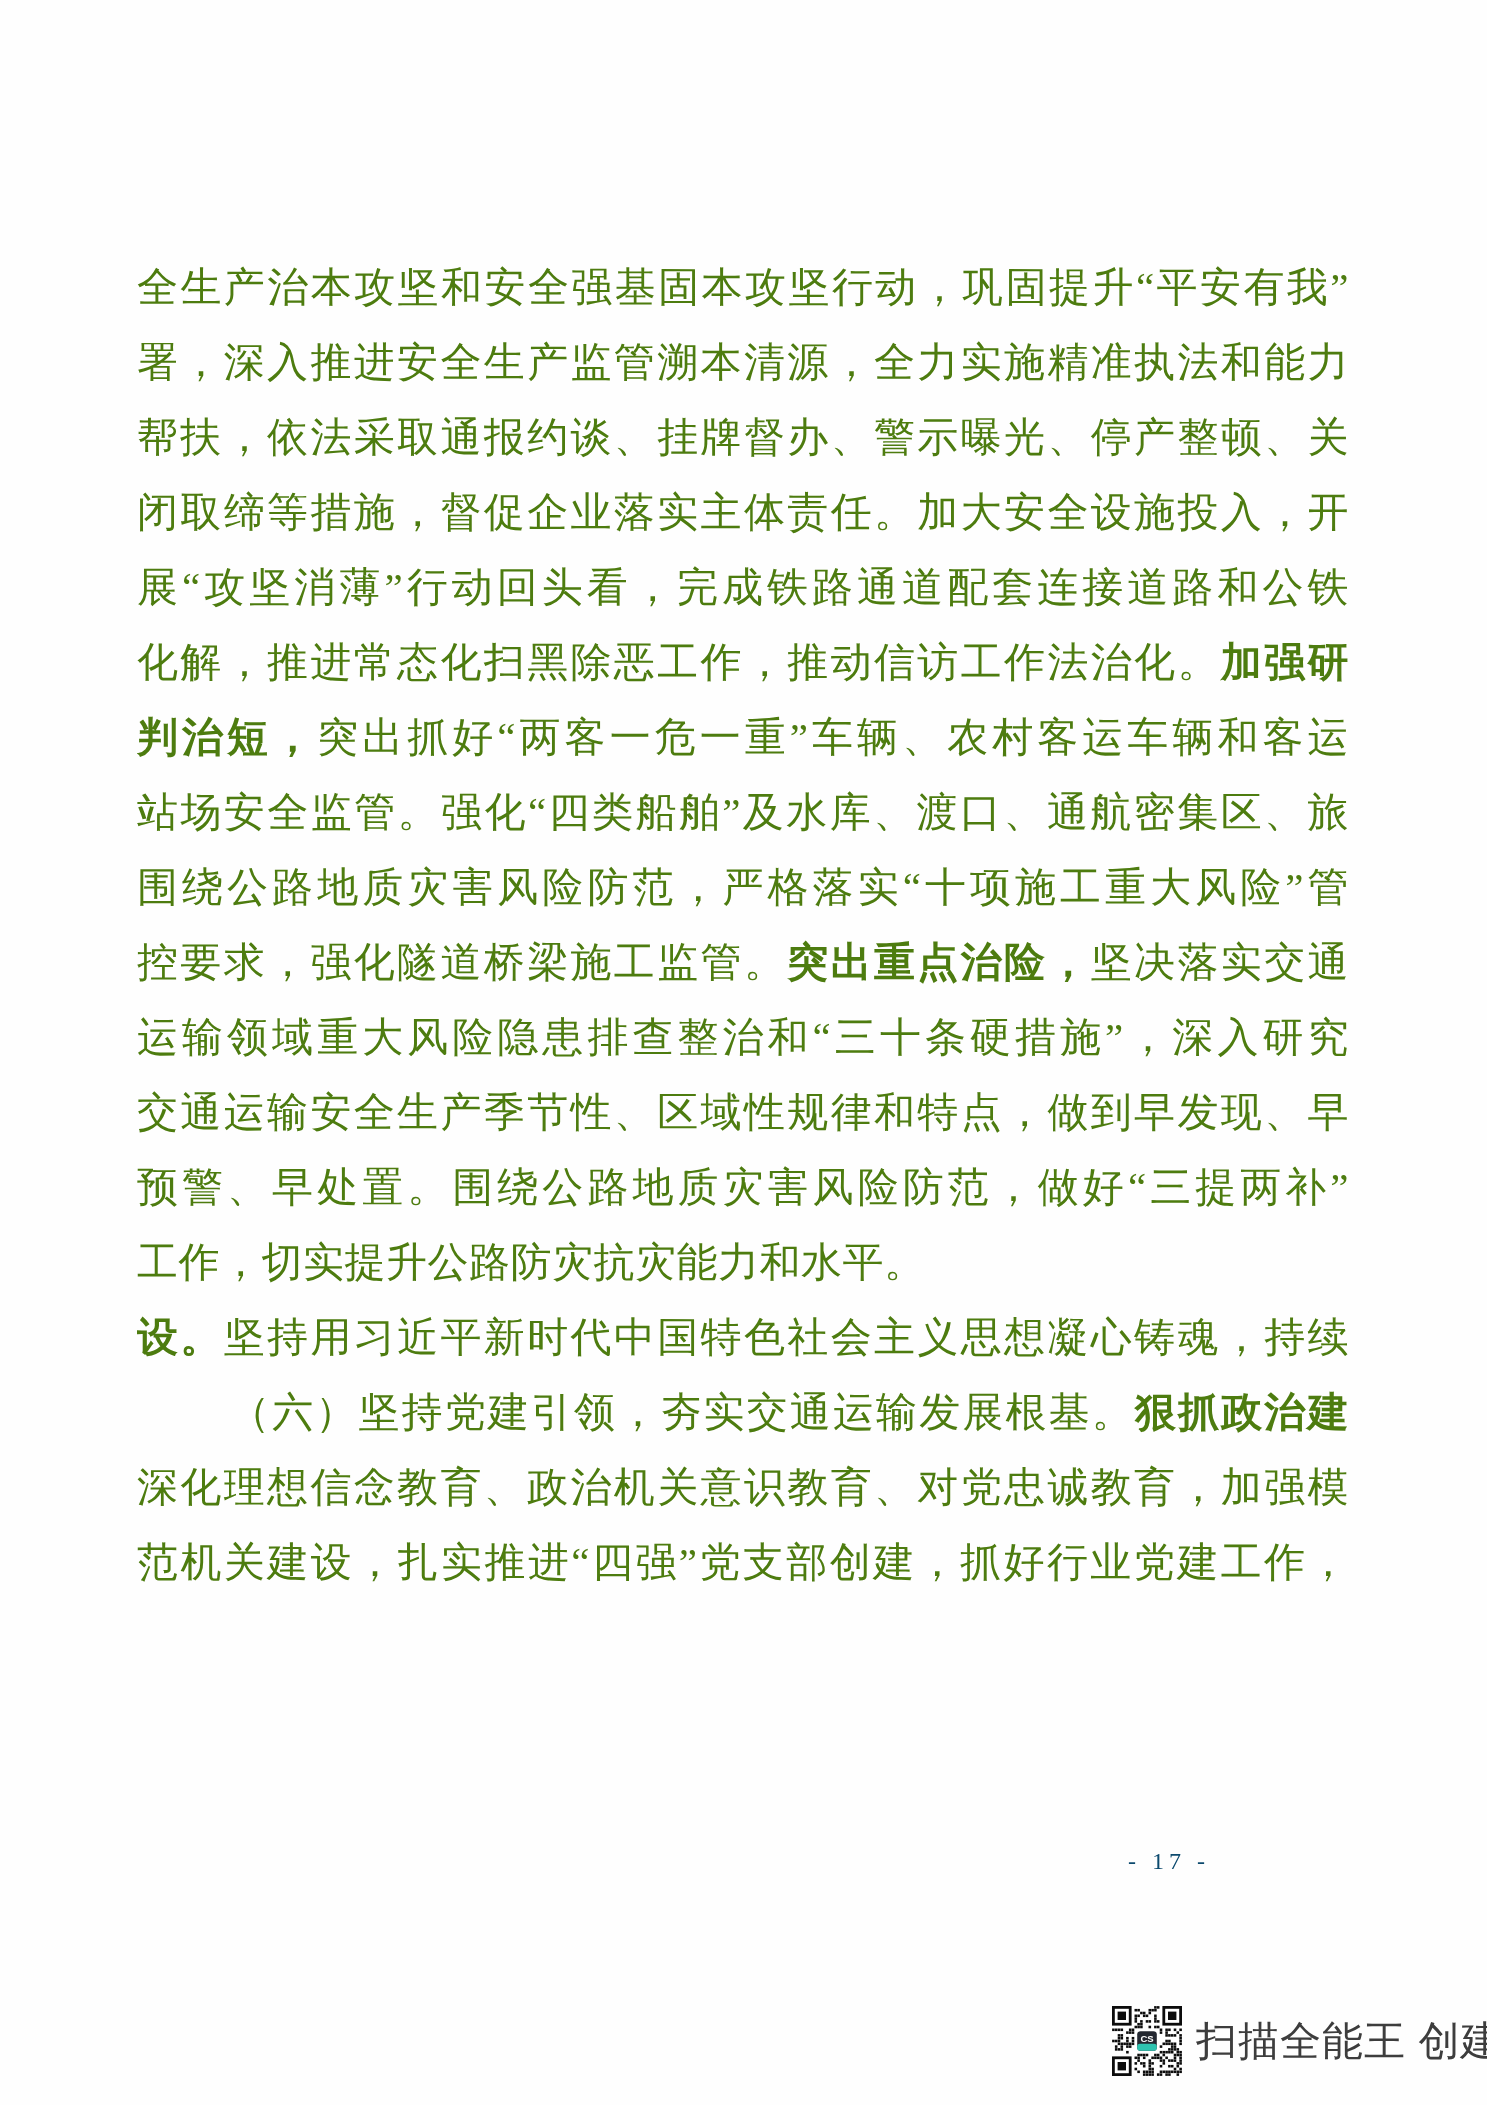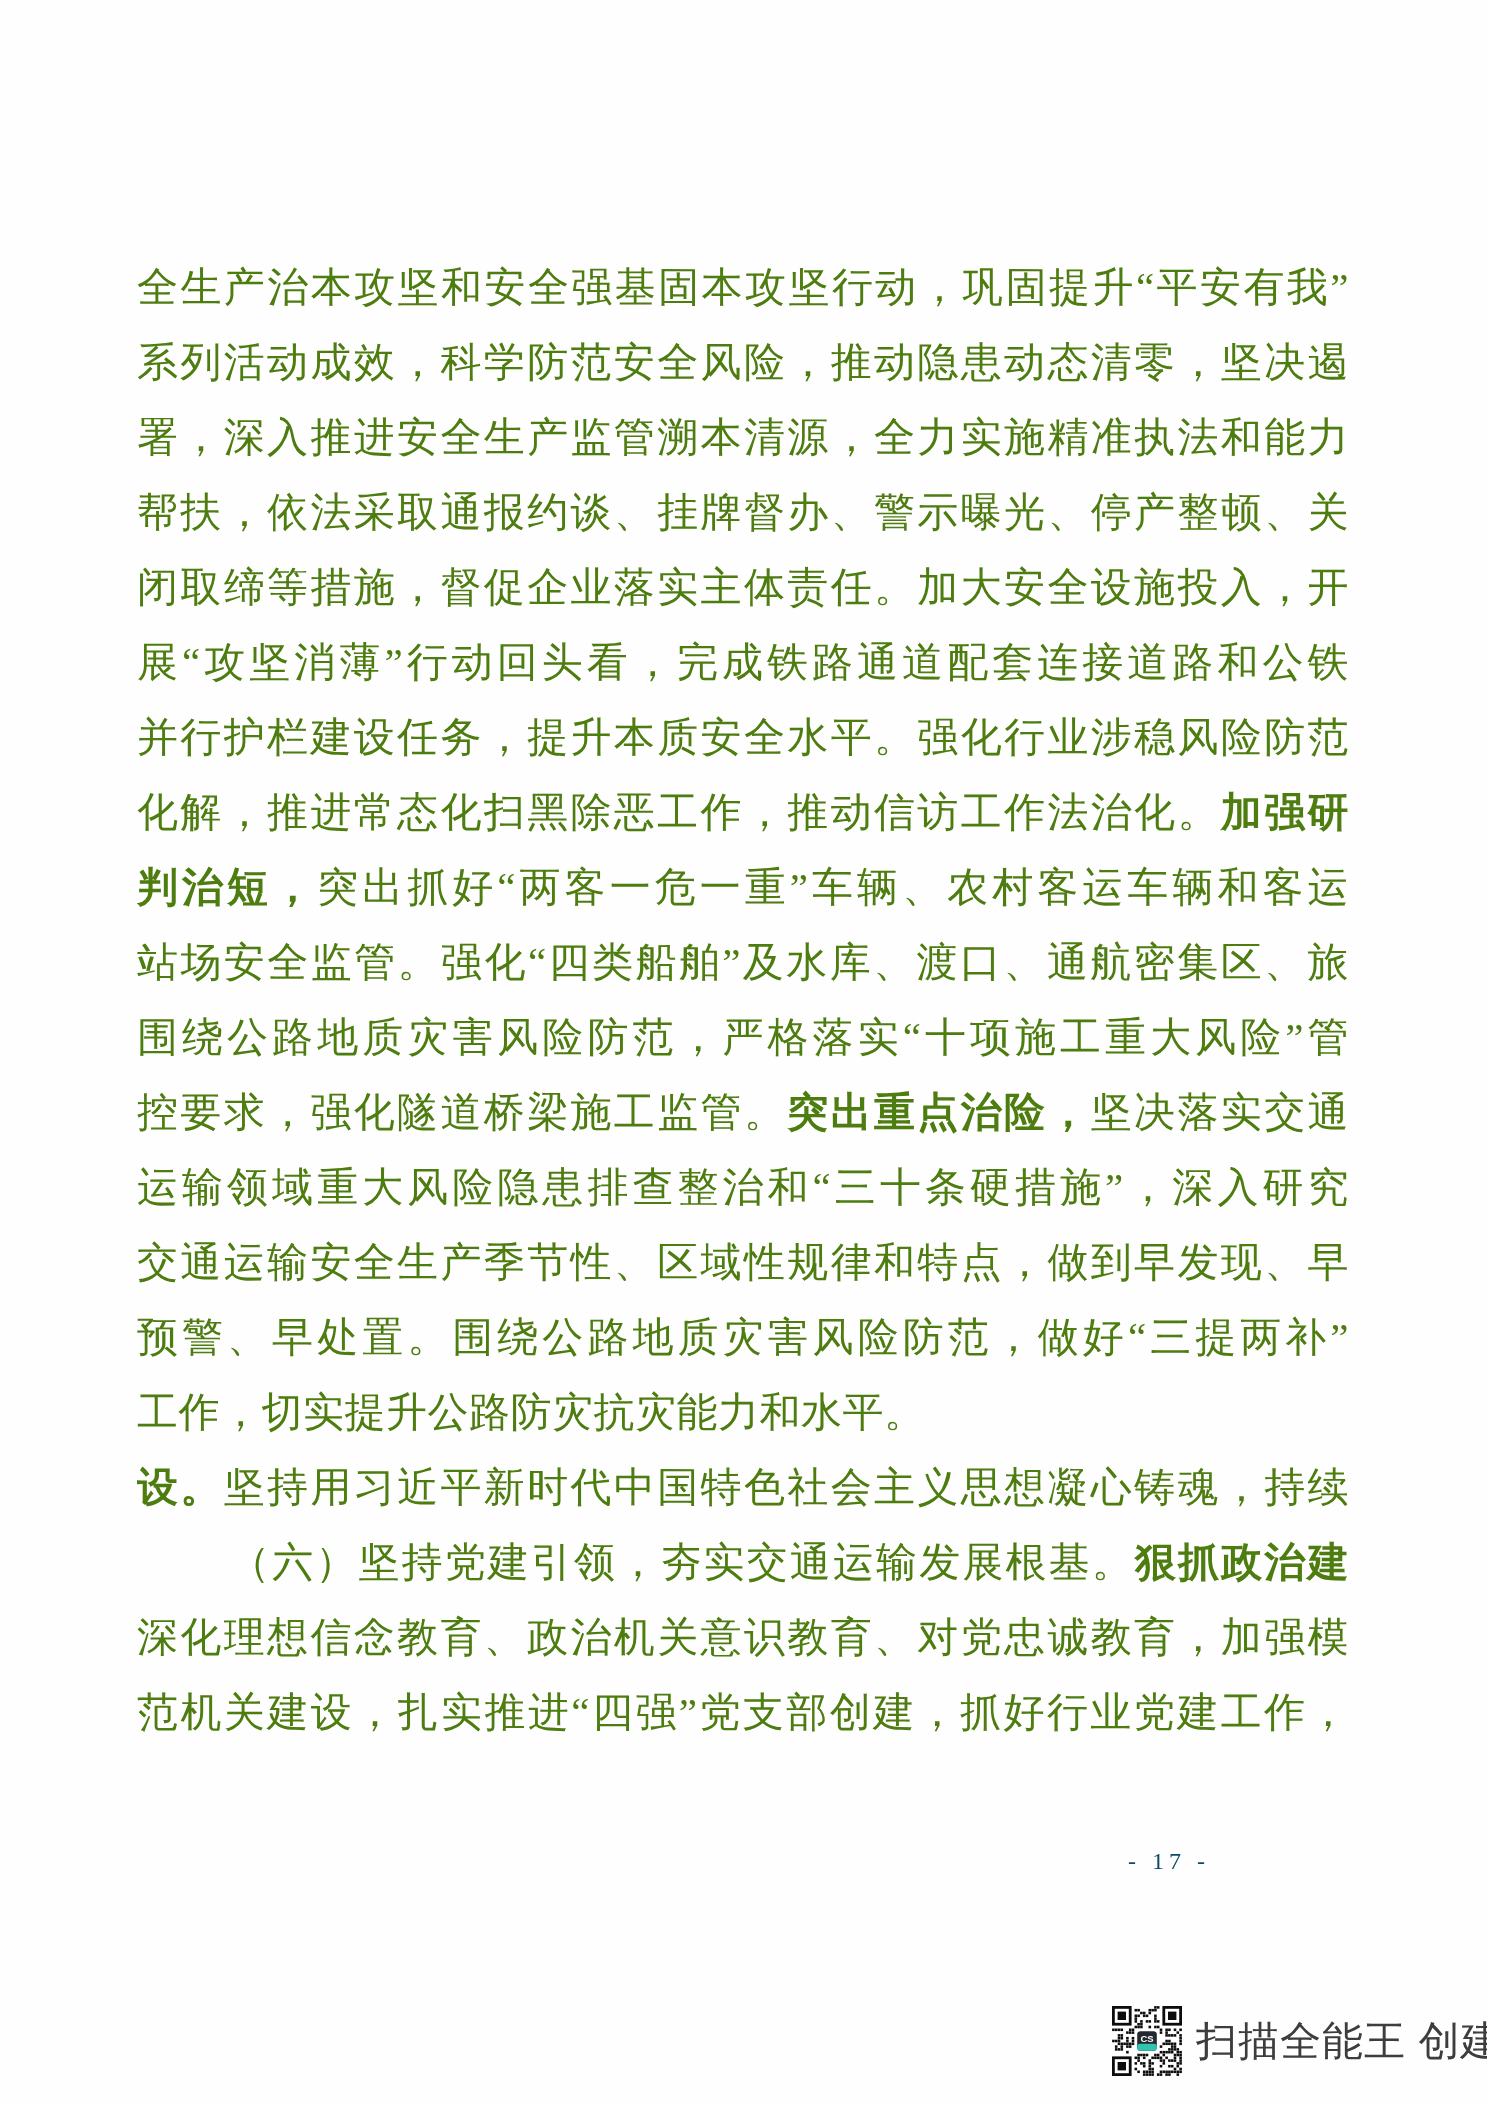--- a/index.html
+++ b/index.html
@@ -60,26 +60,24 @@
     white-space: nowrap;
   }
 </style>
 </head>
 <body>
 
 <div class="page">
 
   <div class="text-block" style="color: #4d7c0f;">
       <div class="line"><span>全生产治本攻坚和安全强基固本攻坚行动，巩固提升“平安有我”</span></div>
-      <div class="line"><span>系列活动成效，科学防范安全风险，推动隐患动态清零，坚决遏</span></div>
       <div class="line"><span>署，深入推进安全生产监管溯本清源，全力实施精准执法和能力</span></div>
       <div class="line"><span>帮扶，依法采取通报约谈、挂牌督办、警示曝光、停产整顿、关</span></div>
       <div class="line"><span>闭取缔等措施，督促企业落实主体责任。加大安全设施投入，开</span></div>
       <div class="line"><span>展“攻坚消薄”行动回头看，完成铁路通道配套连接道路和公铁</span></div>
-      <div class="line"><span>并行护栏建设任务，提升本质安全水平。强化行业涉稳风险防范</span></div>
       <div class="line"><span>化解，推进常态化扫黑除恶工作，推动信访工作法治化。</span><span class="seg-bold">加强研</span></div>
       <div class="line"><span class="seg-bold">判治短，</span><span>突出抓好“两客一危一重”车辆、农村客运车辆和客运</span></div>
       <div class="line"><span>站场安全监管。强化“四类船舶”及水库、渡口、通航密集区、旅</span></div>
       <div class="line"><span>围绕公路地质灾害风险防范，严格落实“十项施工重大风险”管</span></div>
       <div class="line"><span>控要求，强化隧道桥梁施工监管。</span><span class="seg-bold">突出重点治险，</span><span>坚决落实交通</span></div>
       <div class="line"><span>运输领域重大风险隐患排查整治和“三十条硬措施”，深入研究</span></div>
       <div class="line"><span>交通运输安全生产季节性、区域性规律和特点，做到早发现、早</span></div>
       <div class="line"><span>预警、早处置。围绕公路地质灾害风险防范，做好“三提两补”</span></div>
       <div class="line short"><span>工作，切实提升公路防灾抗灾能力和水平。</span></div>
       <div class="line"><span class="seg-bold">设。</span><span>坚持用习近平新时代中国特色社会主义思想凝心铸魂，持续</span></div>

